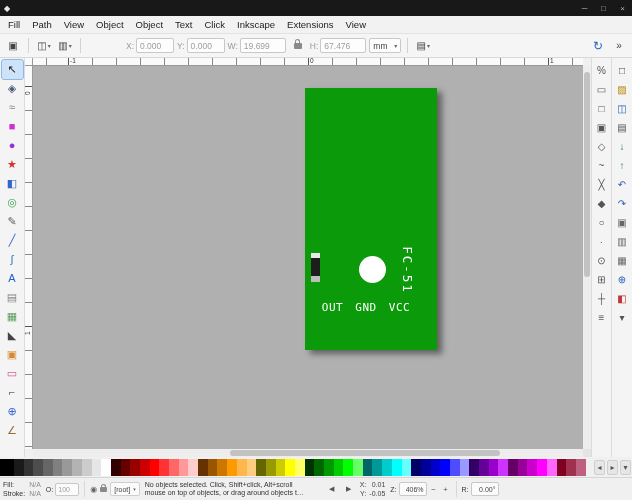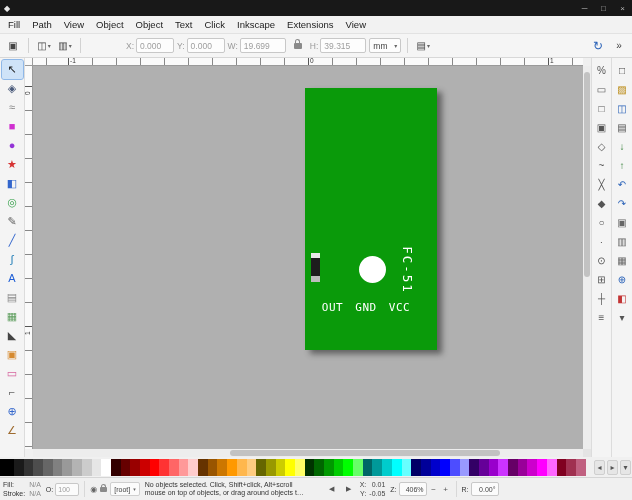--- a/index.html
+++ b/index.html
@@ -199,21 +199,21 @@
     </span>
     <span class="tb-field">
       <label>W:</label>
       <span class="tb-input w46">19.699</span>
     </span>
     <span class="tb-btn">
         <span class="lock"></span>
       </span>
     <span class="tb-field">
       <label>H:</label>
-      <span class="tb-input w46">39.315</span>
+      <span class="tb-input w46">67.476</span>
     </span>
     <span class="units-box">
       <span>mm</span>
       <span class="tb-caret">▾</span>
     </span>
     <span class="tb-sep"></span>
     <span class="tb-btn">
       <span>▤</span>
       <span class="tb-caret">▾</span>
     </span>

